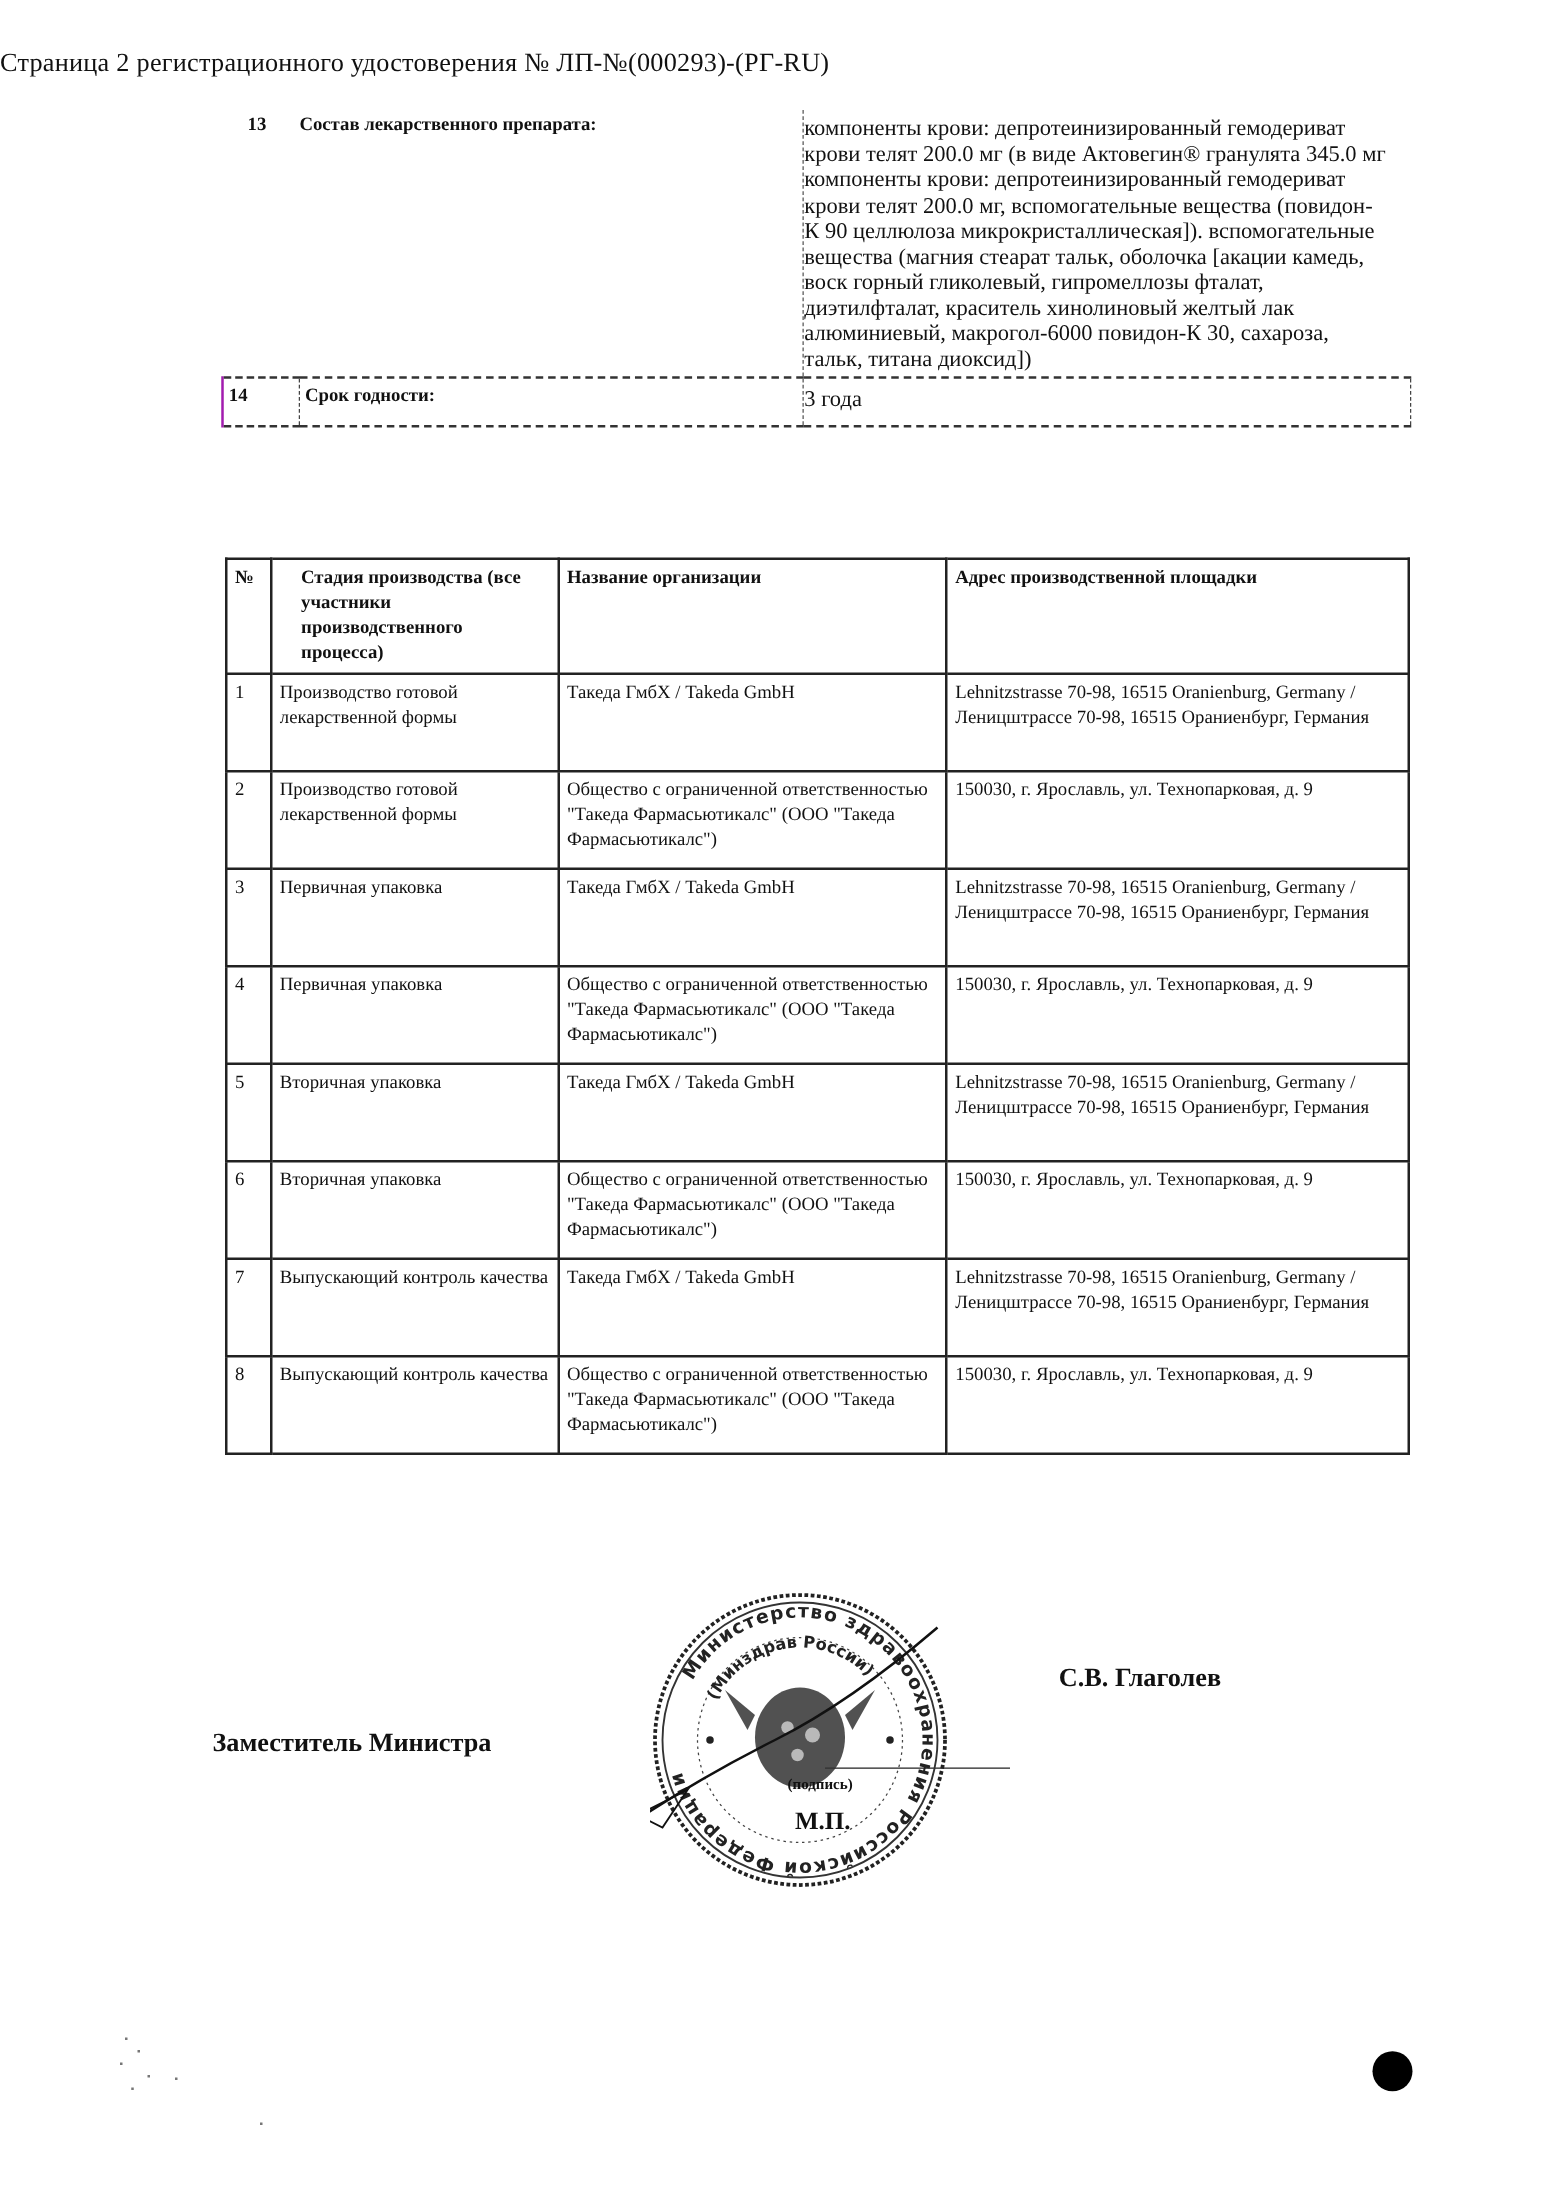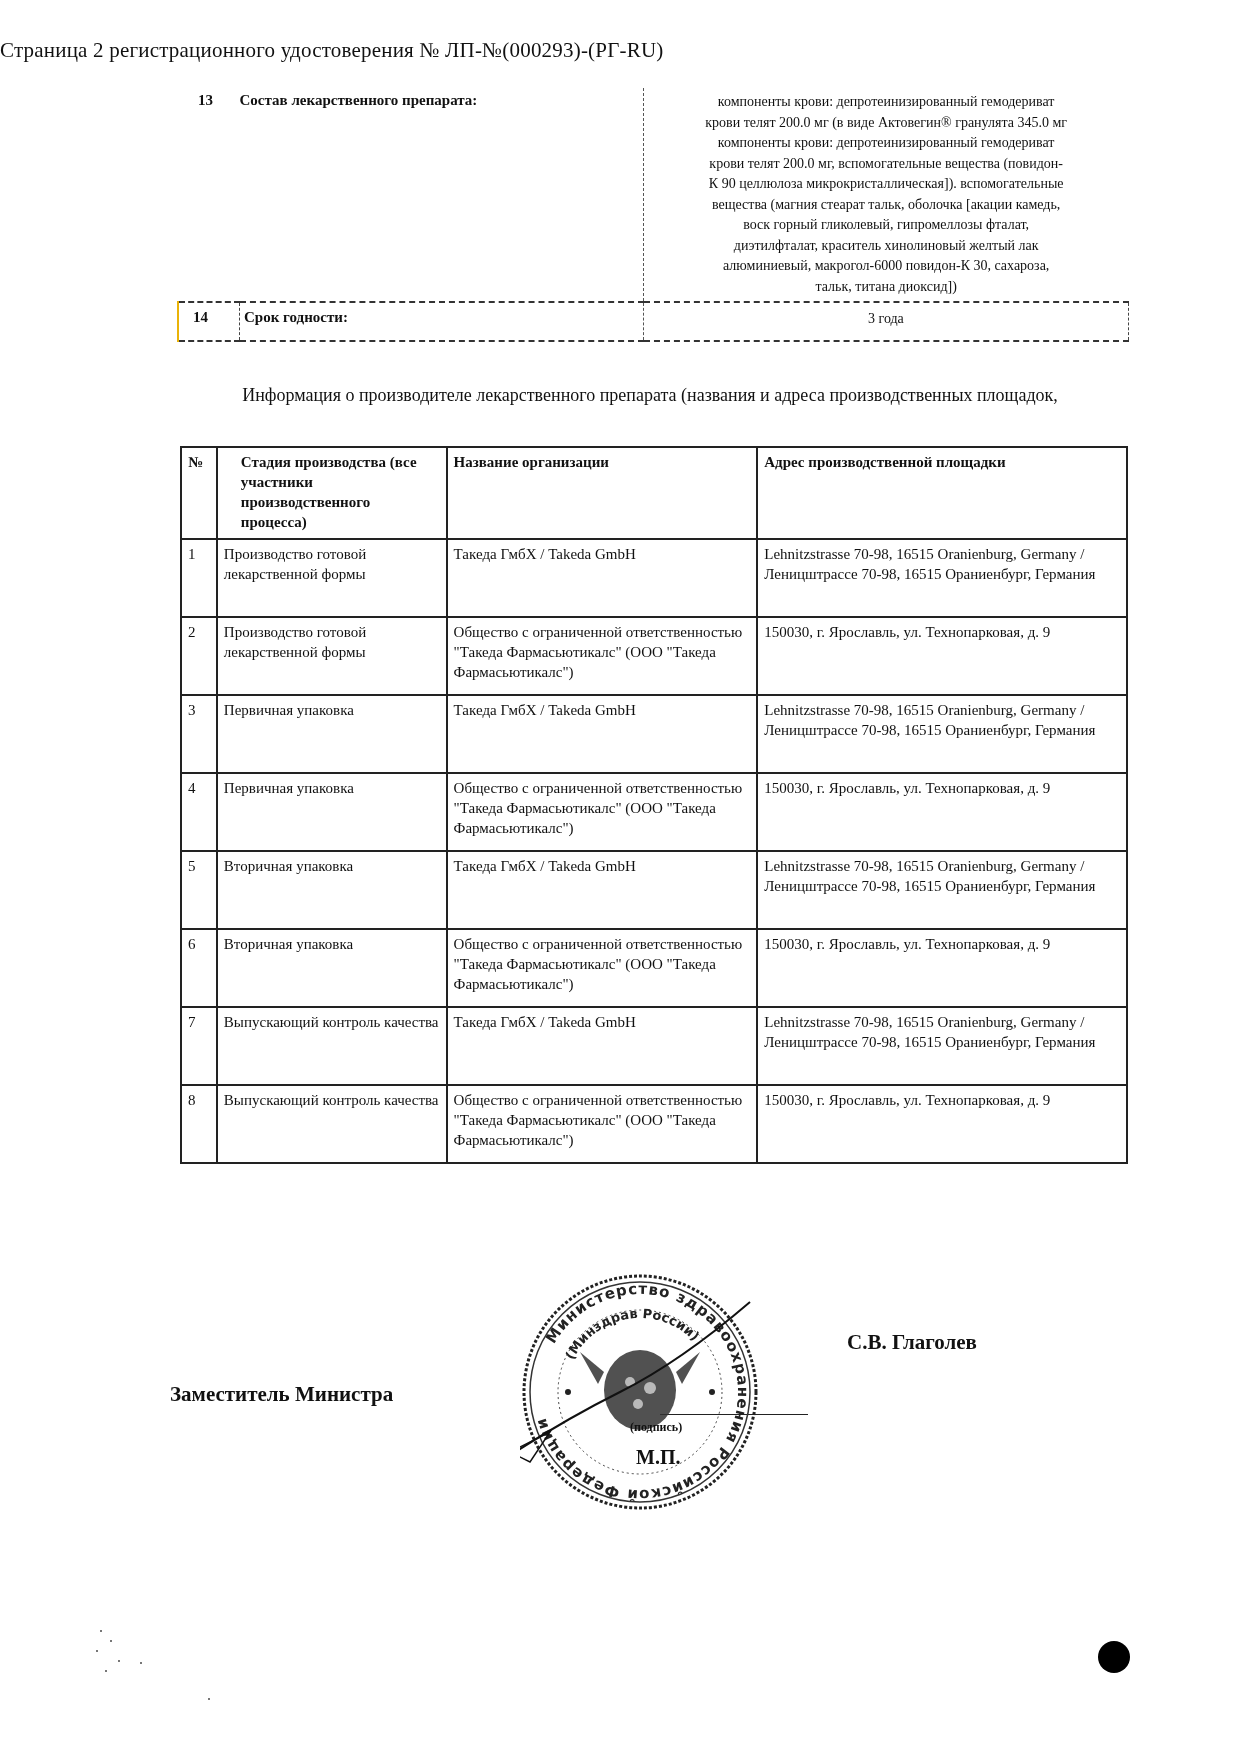--- a/index.html
+++ b/index.html
@@ -13,25 +13,25 @@
   }
   
   .top-table {
     position: absolute; left: 177px; top: 88px; width: 952px;
     border-collapse: collapse; font-size: 15px;
   }
   .top-table td { vertical-align: top; padding: 0; margin-top: 46px; }
   .top-table .num { width: 42px; font-weight: bold; padding-left: 20px; padding-top: 4px; }
   .top-table .label { width: 404px; font-weight: bold; padding-top: 4px; }
   .top-table .value {
-    width: 490px; text-align: center; line-height: 20.5px; font-size: 14px;
+    width: 490px; line-height: 20.5px; font-size: 18px;
     border-left: 1px dashed #555; padding: 4px 0 4px 0;
   }
   .top-table tr.row14 td { border-top: 2px dashed #333; border-bottom: 2px dashed #333; padding-top: 6px; padding-bottom: 10px; }
-  .top-table tr.row14 td.num { border-left: 2px solid #eab308; padding-left: 14px; }
+  .top-table tr.row14 td.num { border-left: 2px solid #a21caf; padding-left: 4px; }
   .top-table tr.row14 td.label { border-left: 1px dashed #444; padding-left: 4px; }
   .top-table tr.row14 td.value { border-right: 1px dashed #444; }
 
   .section-title {
     position: absolute; left: 170px; top: 384px; width: 960px; text-align: center;
     font-size: 18px; line-height: 22px;
   }
 
   
   .mfg-table {
@@ -99,21 +99,20 @@
   </tr>
   <tr class="row14">
     <td class="num">14</td>
     <td class="label">Срок годности:</td>
     <td class="value">3 года</td>
   </tr>
 </tbody>
   </table>
 
 <div class="section-title">
-  <div>Информация о производителе лекарственного препарата (названия и адреса производственных площадок,</div>
 </div>
 
 <table class="mfg-table">
   <thead>
     <tr>
       <th class="c-num">№</th>
       <th class="c-stage">Стадия производства (все участники производственного процесса)</th>
       <th class="c-org">Название организации</th>
       <th class="c-addr">Адрес производственной площадки</th>
     </tr>

